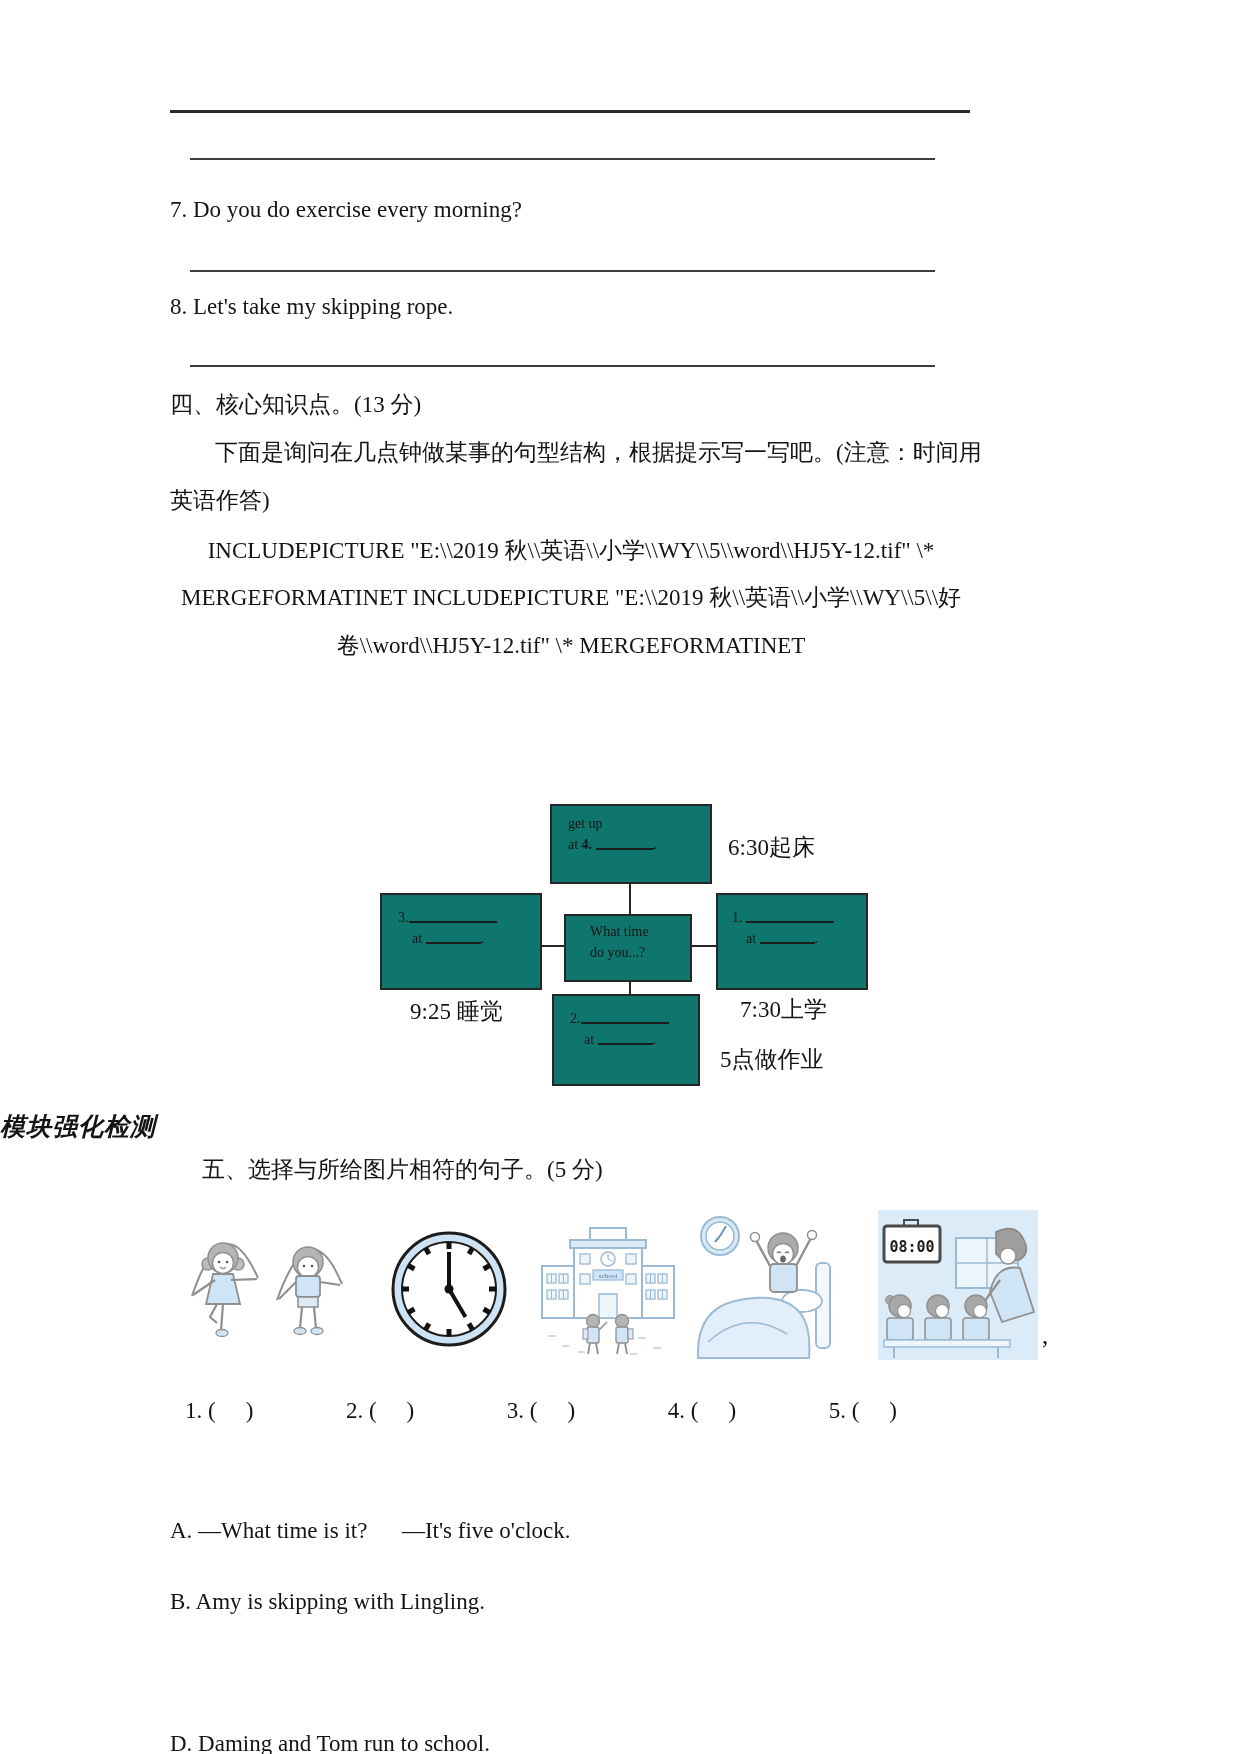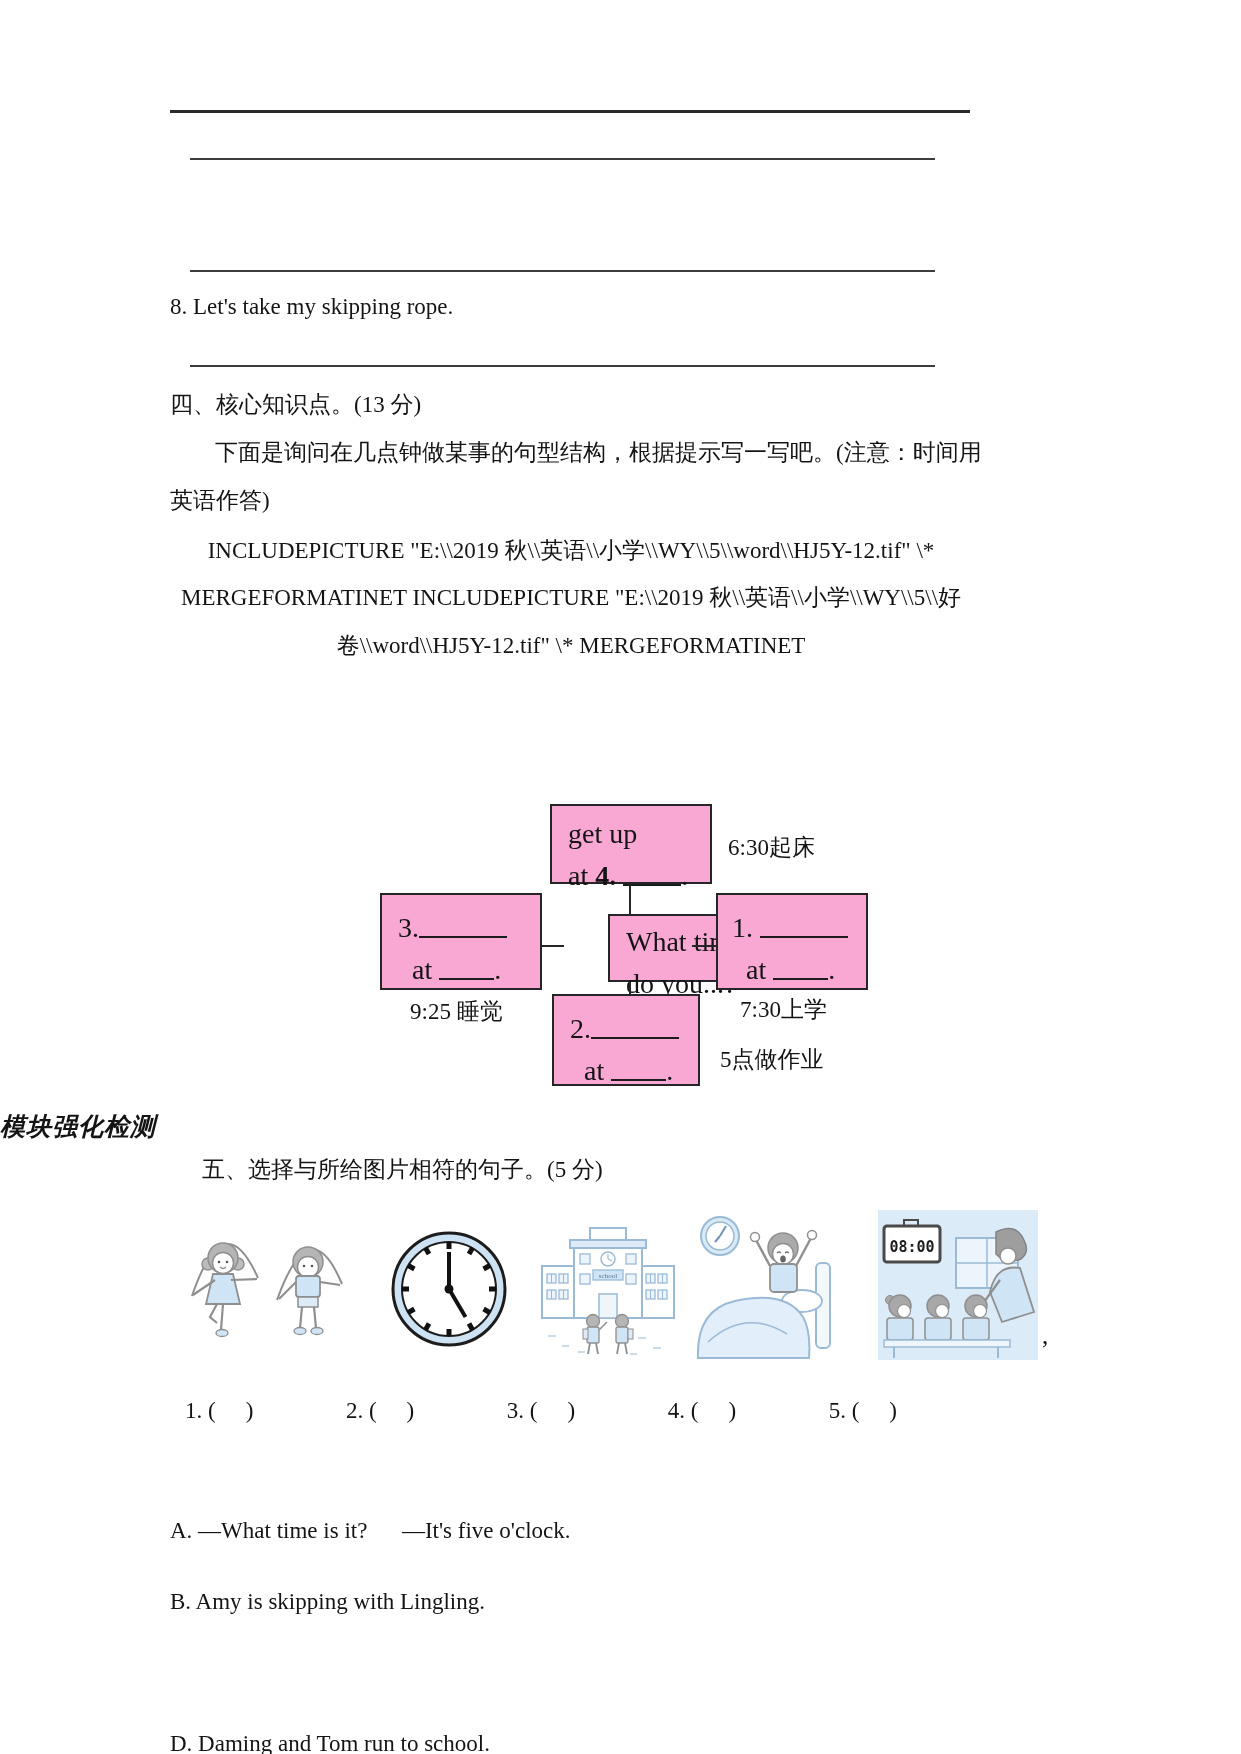--- a/index.html
+++ b/index.html
@@ -20,25 +20,25 @@
   .q7{left:170px;top:196px}
   .q8{left:170px;top:293px}
   .sec4h{left:170px;top:391px}
   .intro1{left:215px;top:439px}
   .intro2{left:170px;top:487px}
   .cline{left:165px;width:812px;text-align:center;font-size:23px;white-space:nowrap;}
   .f1{top:535px}.f2{top:582px}.f3{top:630px}
 
   
   .diagram{left:380px;top:798px;width:500px;height:297px;}
-  .dbox{position:absolute;border:2px solid #262626;background:#f9a8d4;font-size:28px;}
+  .dbox{position:absolute;border:2px solid #262626;background:#0f766e;font-size:14px;}
   .dline{line-height:1.5;white-space:nowrap;}
   .box-top{left:170px;top:6px;width:162px;height:80px;padding:7px 0 0 16px;box-sizing:border-box;}
   .box-left{left:0;top:95px;width:162px;height:97px;padding:12px 0 0 16px;box-sizing:border-box;}
-  .box-center{left:184px;top:116px;width:128px;height:68px;padding:5px 0 0 16px;box-sizing:border-box;margin-left:44px;}
+  .box-center{left:184px;top:116px;width:128px;height:68px;padding:5px 0 0 24px;box-sizing:border-box;}
   .box-right{left:336px;top:95px;width:152px;height:97px;padding:12px 0 0 14px;box-sizing:border-box;}
   .box-bottom{left:172px;top:196px;width:148px;height:92px;padding:12px 0 0 16px;box-sizing:border-box;}
   .indent{padding-left:14px;}
   .blank{display:inline-block;border-bottom:2px solid #1c1c1c;height:14px;margin-bottom:-1px;}
   .w58{width:58px}.w88{width:88px}.w55{width:55px}
   .conn{position:absolute;background:#262626;}
   .v1{left:249px;top:86px;width:2px;height:30px;}
   .v2{left:249px;top:184px;width:2px;height:12px;}
   .h1{left:162px;top:147px;width:22px;height:2px;}
   .h2{left:312px;top:147px;width:24px;height:2px;}
@@ -60,20 +60,21 @@
   .optA{top:1478px}.optB{top:1549px}.optC{top:1620px}.optD{top:1691px}
 </style>
 </head>
 <body>
 
 <div class="page">
 
   <div class="abs hr-top"></div>
 
   <div class="abs uline u1"></div>
+  <div class="abs tline q7">7. Do you do exercise every morning?</div>
   <div class="abs uline u2"></div>
   <div class="abs tline q8">8. Let's take my skipping rope.</div>
   <div class="abs uline u3"></div>
 
   <div class="abs tline sec4h">四、核心知识点。(13 分)</div>
   <div class="abs tline intro1">下面是询问在几点钟做某事的句型结构，根据提示写一写吧。(注意：时间用</div>
   <div class="abs tline intro2">英语作答)</div>
   <div class="abs cline f1">INCLUDEPICTURE  "E:\\2019 秋\\英语\\小学\\WY\\5\\word\\HJ5Y-12.tif" \*</div>
   <div class="abs cline f2">MERGEFORMATINET  INCLUDEPICTURE  "E:\\2019 秋\\英语\\小学\\WY\\5\\好</div>
   <div class="abs cline f3">卷\\word\\HJ5Y-12.tif" \* MERGEFORMATINET</div>

